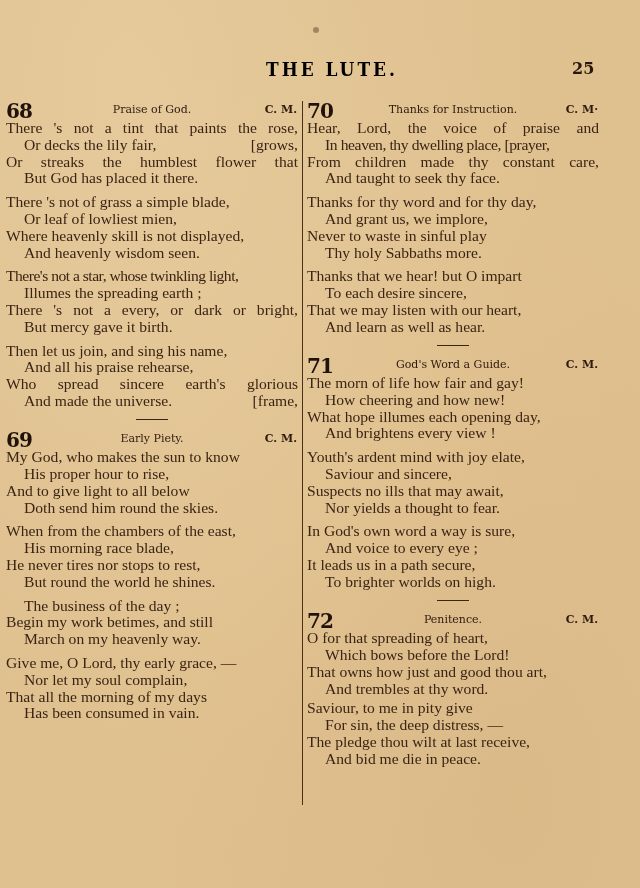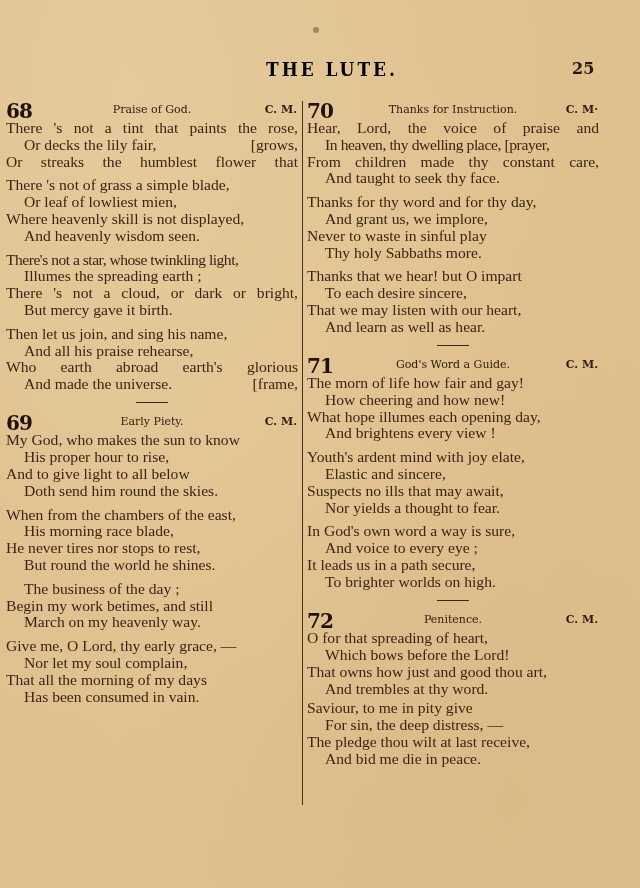--- a/index.html
+++ b/index.html
@@ -77,37 +77,38 @@
   <div class="hymn">
     <div class="hymn-head">
       <span class="hymn-num">68</span>
       <span class="hymn-title">Praise of God.</span>
       <span class="hymn-meter">C. M.</span>
     </div>
     <div class="stanza">
       <div class="line justify">There 's not a tint that paints the rose,</div>
       <div class="line indent"><span>Or decks the lily fair,</span><span class="cont">[grows,</span></div>
       <div class="line justify">Or streaks the humblest flower that</div>
+      <div class="line indent">But God has placed it there.</div>
     </div>
     <div class="stanza">
       <div class="line">There 's not of grass a simple blade,</div>
       <div class="line indent">Or leaf of lowliest mien,</div>
       <div class="line">Where heavenly skill is not displayed,</div>
       <div class="line indent">And heavenly wisdom seen.</div>
     </div>
     <div class="stanza">
       <div class="line" style="letter-spacing:-0.5px">There's not a star, whose twinkling light,</div>
       <div class="line indent">Illumes the spreading earth ;</div>
-      <div class="line justify">There 's not a cloud, or dark or bright,</div>
+      <div class="line justify">There 's not a every, or dark or bright,</div>
       <div class="line indent">But mercy gave it birth.</div>
     </div>
     <div class="stanza" style="margin-bottom:0">
       <div class="line">Then let us join, and sing his name,</div>
       <div class="line indent">And all his praise rehearse,</div>
-      <div class="line justify">Who earth abroad earth's glorious</div>
+      <div class="line justify">Who spread sincere earth's glorious</div>
       <div class="line indent"><span>And made the universe.</span><span class="cont">[frame,</span></div>
     </div>
   </div>
 
   <div class="rule"></div>
 
   <div class="hymn">
     <div class="hymn-head">
       <span class="hymn-num">69</span>
       <span class="hymn-title">Early Piety.</span>
@@ -176,21 +177,21 @@
       <span class="hymn-meter">C. M.</span>
     </div>
     <div class="stanza">
       <div class="line">The morn of life how fair and gay!</div>
       <div class="line indent">How cheering and how new!</div>
       <div class="line">What hope illumes each opening day,</div>
       <div class="line indent">And brightens every view !</div>
     </div>
     <div class="stanza">
       <div class="line">Youth's ardent mind with joy elate,</div>
-      <div class="line indent">Elastic and sincere,</div>
+      <div class="line indent">Saviour and sincere,</div>
       <div class="line">Suspects no ills that may await,</div>
       <div class="line indent">Nor yields a thought to fear.</div>
     </div>
     <div class="stanza" style="margin-bottom:0">
       <div class="line">In God's own word a way is sure,</div>
       <div class="line indent">And voice to every eye ;</div>
       <div class="line">It leads us in a path secure,</div>
       <div class="line indent">To brighter worlds on high.</div>
     </div>
   </div>

